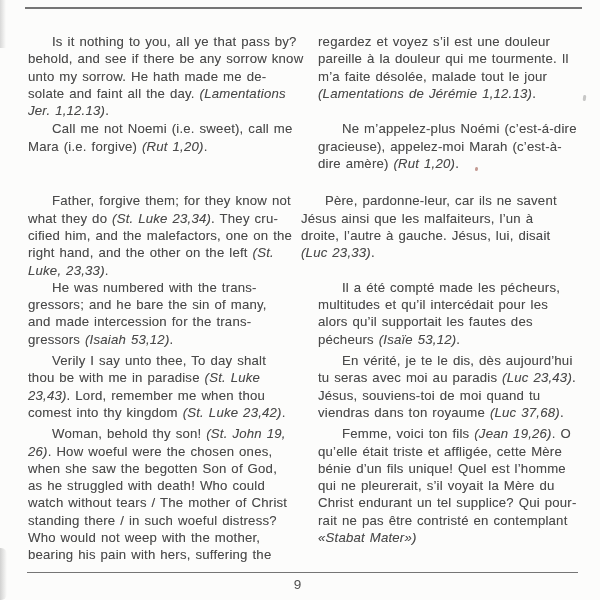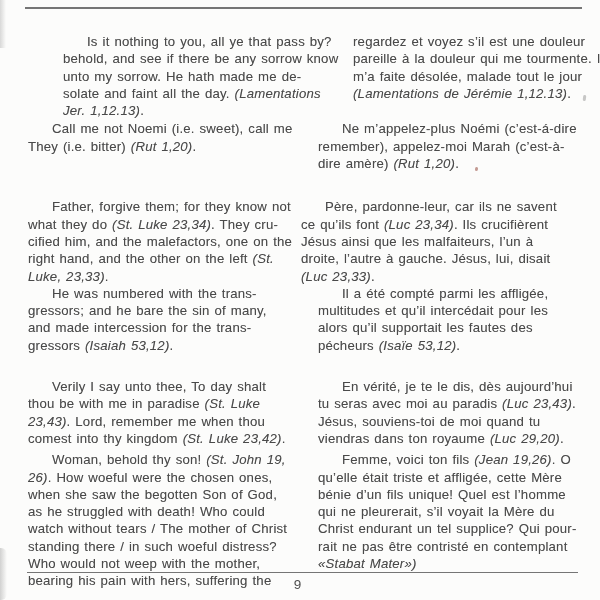--- a/index.html
+++ b/index.html
@@ -24,24 +24,24 @@
     position:absolute;left:0;top:577px;width:595px;
     text-align:center;font-size:13.5px;color:#4f4f4f;
   }
   .content{
     position:absolute;left:28px;top:33px;width:560px;
     font-size:13.2px;line-height:17.3px;
     letter-spacing:0.2px;word-spacing:1px;
     text-shadow:0 0 0.5px rgba(74,74,74,0.35);
   }
   .para-row{display:grid;grid-template-columns:262px 262px;column-gap:28px;}
-  .para-row:nth-child(1){margin-bottom:1px;margin-left:35px;}
-  .para-row:nth-child(2){margin-bottom:26px;}
+  .para-row:nth-child(1){margin-bottom:1px;}
+  .para-row:nth-child(2){margin-bottom:20px;}
   .para-row:nth-child(3){margin-bottom:0;gap:11px;}
-  .para-row:nth-child(4){margin-bottom:24px;}
+  .para-row:nth-child(4){margin-bottom:4px;}
   .para-row:nth-child(5){margin-bottom:4px;}
   .line{white-space:nowrap;}
   .line.first{padding-left:24px;}
   .it{font-style:italic;}
   .speck{
     position:absolute;left:475px;top:167px;width:3px;height:4px;
     background:var(--speck);opacity:0.65;border-radius:50% 40% 50% 40%;
   }
   .tick{
     position:absolute;left:583px;top:95px;width:2.5px;height:6px;
@@ -77,70 +77,69 @@
         <div class="cell">
           <div class="line"><span>regardez et voyez s’il est une douleur</span></div>
           <div class="line"><span>pareille à la douleur qui me tourmente. Il</span></div>
           <div class="line"><span>m’a faite désolée, malade tout le jour</span></div>
           <div class="line"><span class="it">(Lamentations de Jérémie 1,12.13)</span><span>.</span></div>
         </div>
       </div>
       <div class="para-row">
         <div class="cell">
           <div class="line first"><span>Call me not Noemi (i.e. sweet), call me</span></div>
-          <div class="line"><span>They (i.e. bitter) </span><span class="it">(Rut 1,20)</span><span>.</span></div>
+          <div class="line"><span>Mara (i.e. forgive) </span><span class="it">(Rut 1,20)</span><span>.</span></div>
         </div>
         <div class="cell">
           <div class="line first"><span>Ne m’appelez-plus Noémi (c’est-á-dire</span></div>
-          <div class="line"><span>remember), appelez-moi Marah (c’est-à-</span></div>
+          <div class="line"><span>gracieuse), appelez-moi Marah (c’est-à-</span></div>
           <div class="line"><span>dire amère) </span><span class="it">(Rut 1,20)</span><span>.</span></div>
         </div>
       </div>
       <div class="para-row">
         <div class="cell">
           <div class="line first"><span>Father, forgive them; for they know not</span></div>
           <div class="line"><span>what they do </span><span class="it">(St. Luke 23,34)</span><span>. They cru-</span></div>
           <div class="line"><span>cified him, and the malefactors, one on the</span></div>
           <div class="line"><span>right hand, and the other on the left </span><span class="it">(St.</span></div>
           <div class="line"><span class="it">Luke, 23,33)</span><span>.</span></div>
         </div>
         <div class="cell">
           <div class="line first"><span>Père, pardonne-leur, car ils ne savent</span></div>
-          <div class="line"><span>ce qu’ils font </span><span class="it">(Luc 23,34)</span><span>. Ils crucifièrent</span></div>
           <div class="line"><span>Jésus ainsi que les malfaiteurs, l’un à</span></div>
           <div class="line"><span>droite, l’autre à gauche. Jésus, lui, disait</span></div>
           <div class="line"><span class="it">(Luc 23,33)</span><span>.</span></div>
         </div>
       </div>
       <div class="para-row">
         <div class="cell">
           <div class="line first"><span>He was numbered with the trans-</span></div>
           <div class="line"><span>gressors; and he bare the sin of many,</span></div>
           <div class="line"><span>and made intercession for the trans-</span></div>
           <div class="line"><span>gressors </span><span class="it">(Isaiah 53,12)</span><span>.</span></div>
         </div>
         <div class="cell">
-          <div class="line first"><span>Il a été compté parmi les affligée,</span></div>
+          <div class="line first"><span>Il a été compté made les pécheurs,</span></div>
           <div class="line"><span>multitudes et qu’il intercédait pour les</span></div>
           <div class="line"><span>alors qu’il supportait les fautes des</span></div>
           <div class="line"><span>pécheurs </span><span class="it">(Isaïe 53,12)</span><span>.</span></div>
         </div>
       </div>
       <div class="para-row">
         <div class="cell">
           <div class="line first"><span>Verily I say unto thee, To day shalt</span></div>
           <div class="line"><span>thou be with me in paradise </span><span class="it">(St. Luke</span></div>
           <div class="line"><span class="it">23,43)</span><span>. Lord, remember me when thou</span></div>
           <div class="line"><span>comest into thy kingdom </span><span class="it">(St. Luke 23,42)</span><span>.</span></div>
         </div>
         <div class="cell">
           <div class="line first"><span>En vérité, je te le dis, dès aujourd’hui</span></div>
           <div class="line"><span>tu seras avec moi au paradis </span><span class="it">(Luc 23,43)</span><span>.</span></div>
           <div class="line"><span>Jésus, souviens-toi de moi quand tu</span></div>
-          <div class="line"><span>viendras dans ton royaume </span><span class="it">(Luc 29,20)</span><span>.</span></div>
+          <div class="line"><span>viendras dans ton royaume </span><span class="it">(Luc 37,68)</span><span>.</span></div>
         </div>
       </div>
       <div class="para-row">
         <div class="cell">
           <div class="line first"><span>Woman, behold thy son! </span><span class="it">(St. John 19,</span></div>
           <div class="line"><span class="it">26)</span><span>. How woeful were the chosen ones,</span></div>
           <div class="line"><span>when she saw the begotten Son of God,</span></div>
           <div class="line"><span>as he struggled with death! Who could</span></div>
           <div class="line"><span>watch without tears / The mother of Christ</span></div>
           <div class="line"><span>standing there / in such woeful distress?</span></div>

